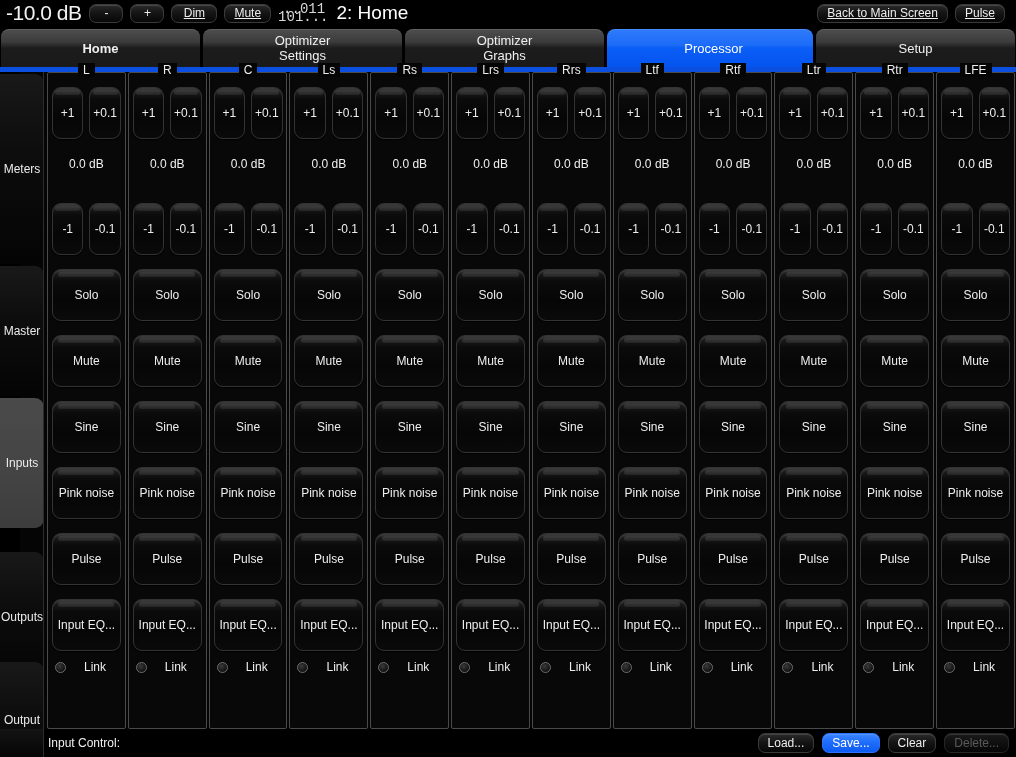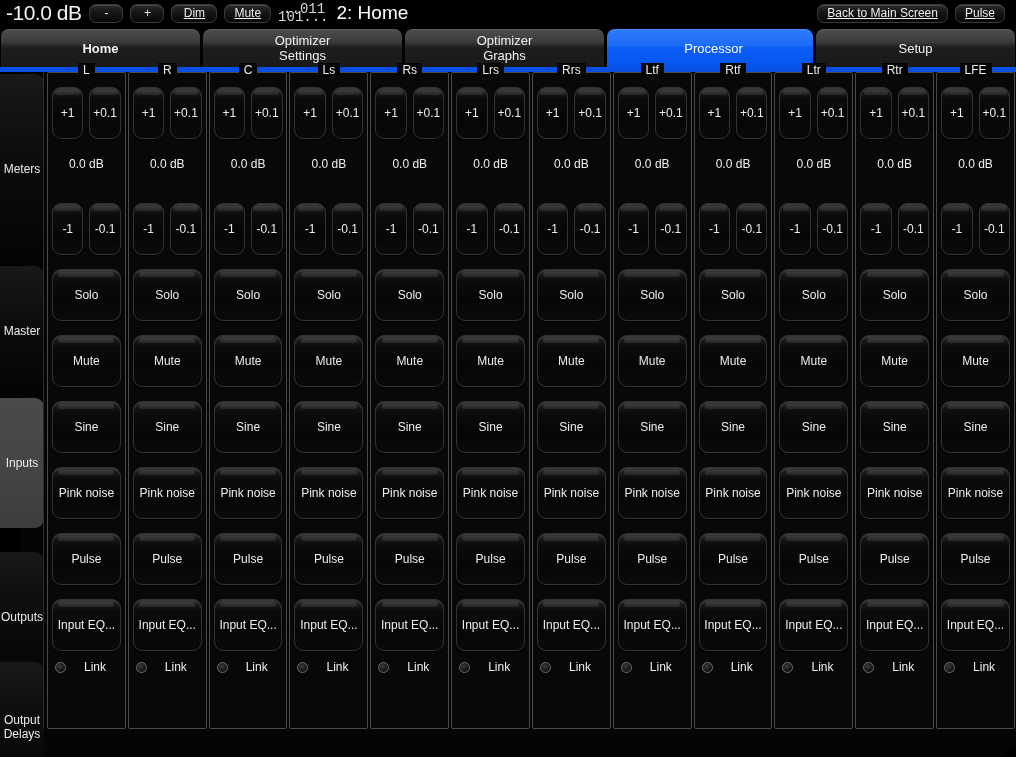--- a/index.html
+++ b/index.html
@@ -752,14 +752,25 @@
             </div>
             <div class="link-row">
               <div class="radio"></div>
               <div class="link-lbl">Link</div>
             </div>
           </div>
         </div>
       </div>
   </div>
 
+  <div class="bottombar">
+    <div class="bb-shade"></div>
+    <div class="bb-rail"></div>
+    <div class="bb-label">Input Control:</div>
+    <div class="bb-right">
+      <div class="bb-btn">Load...</div>
+      <div class="bb-btn primary">Save...</div>
+      <div class="bb-btn">Clear</div>
+      <div class="bb-btn disabled">Delete...</div>
+    </div>
+  </div>
 
 </div>
 
 </body></html>

